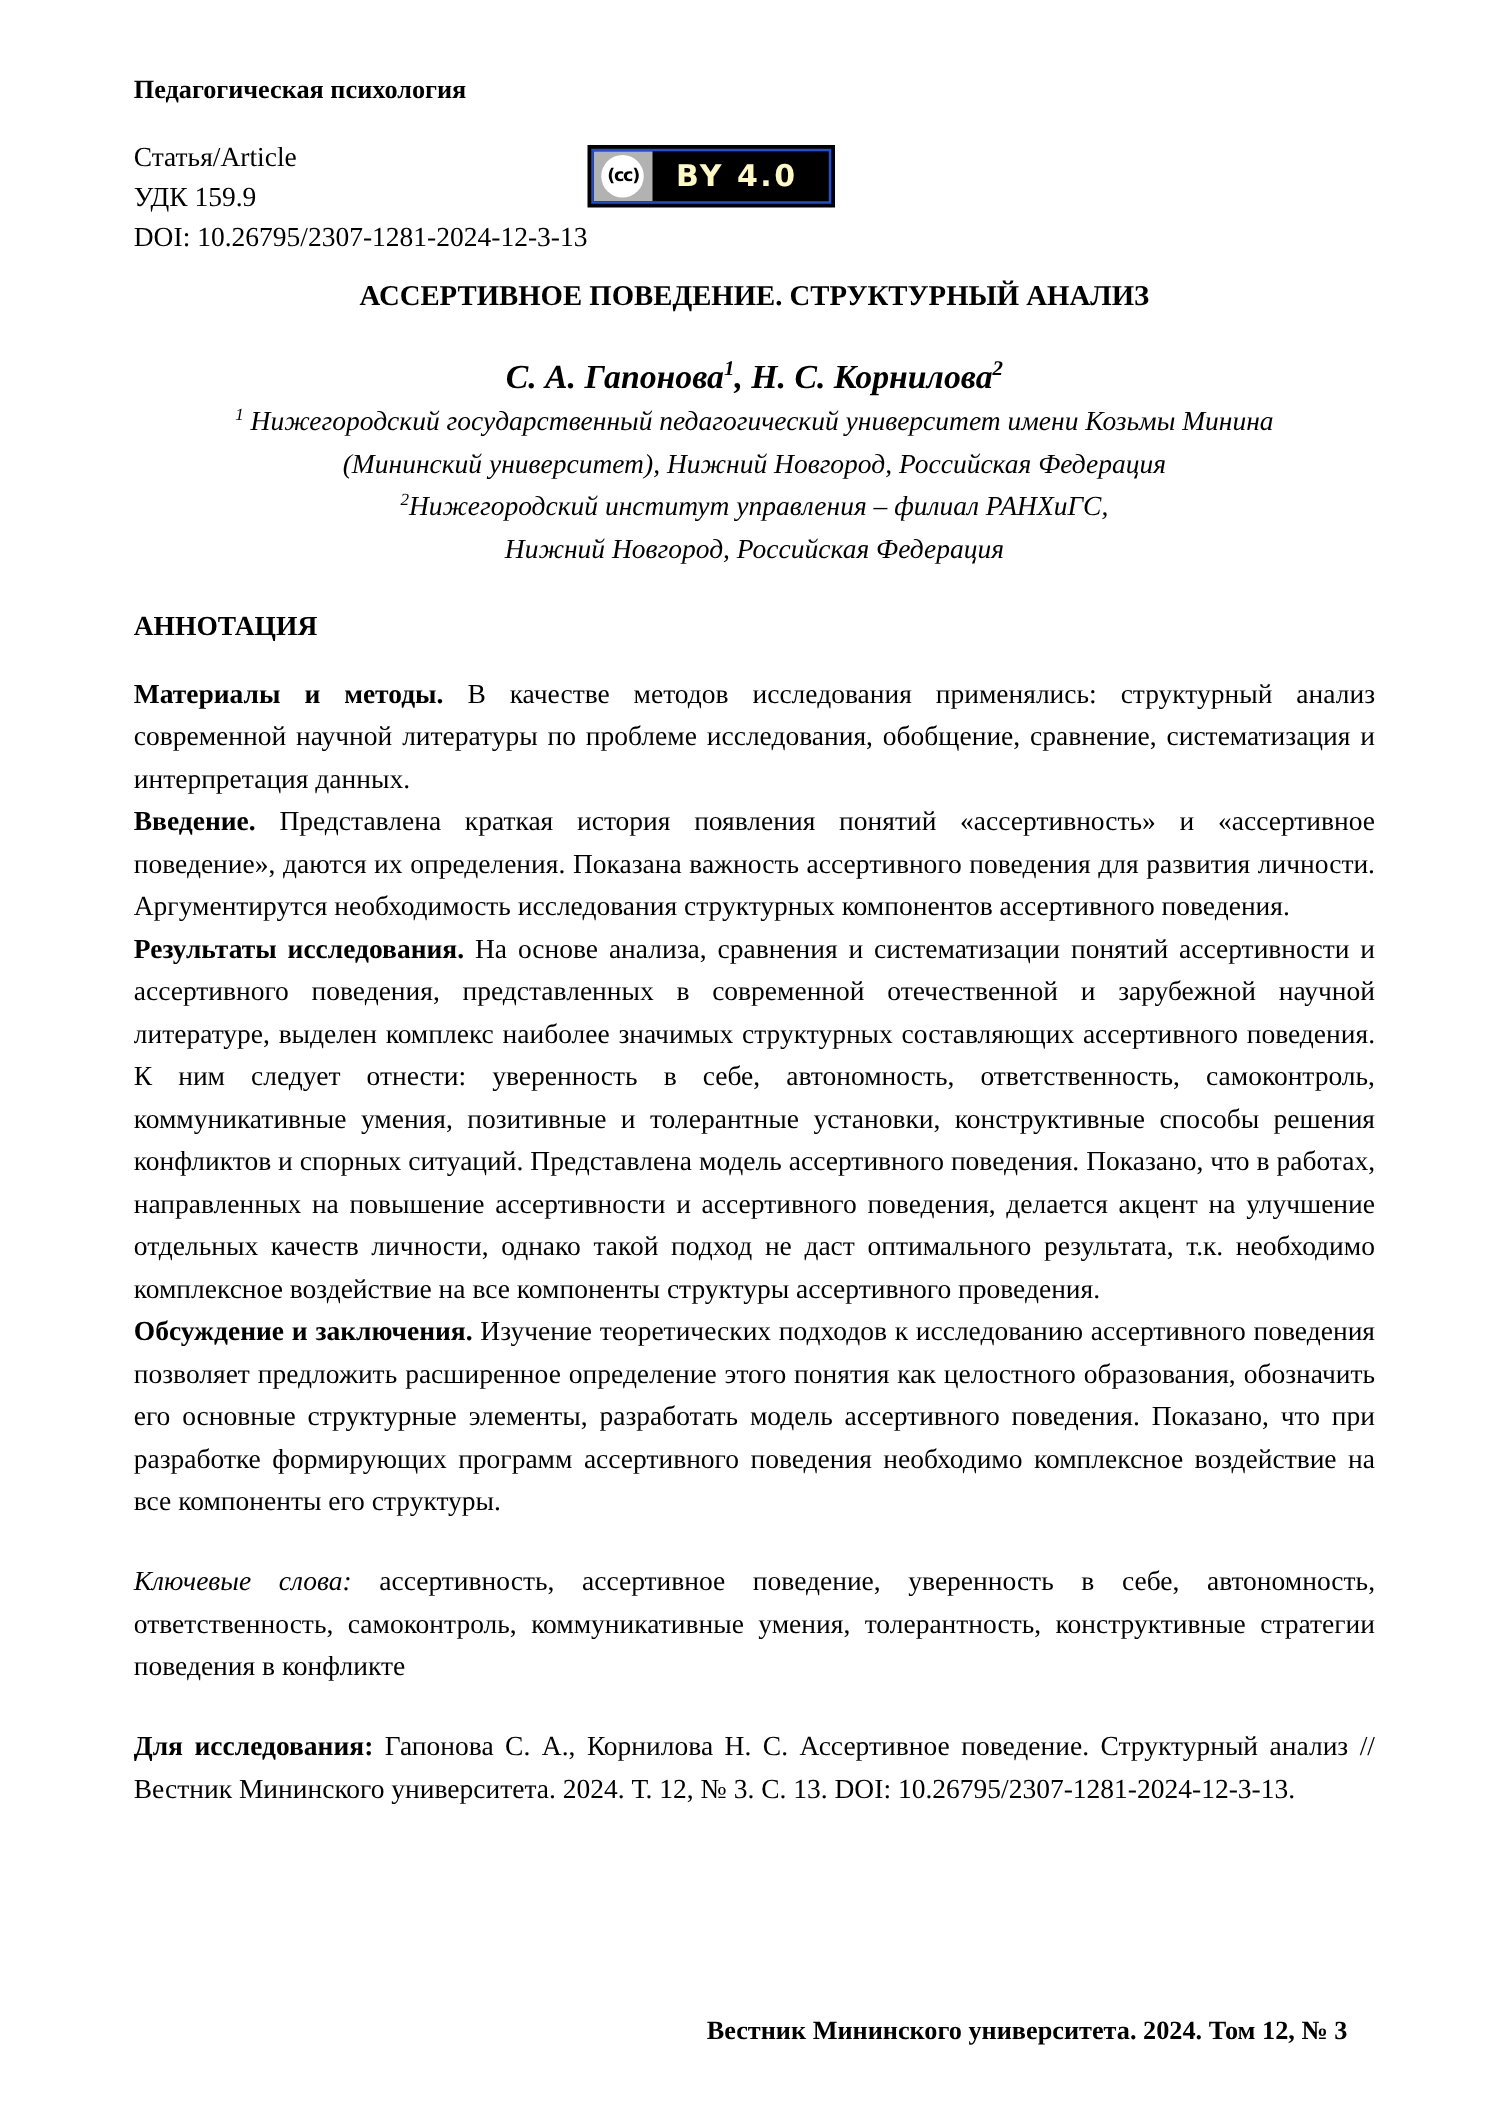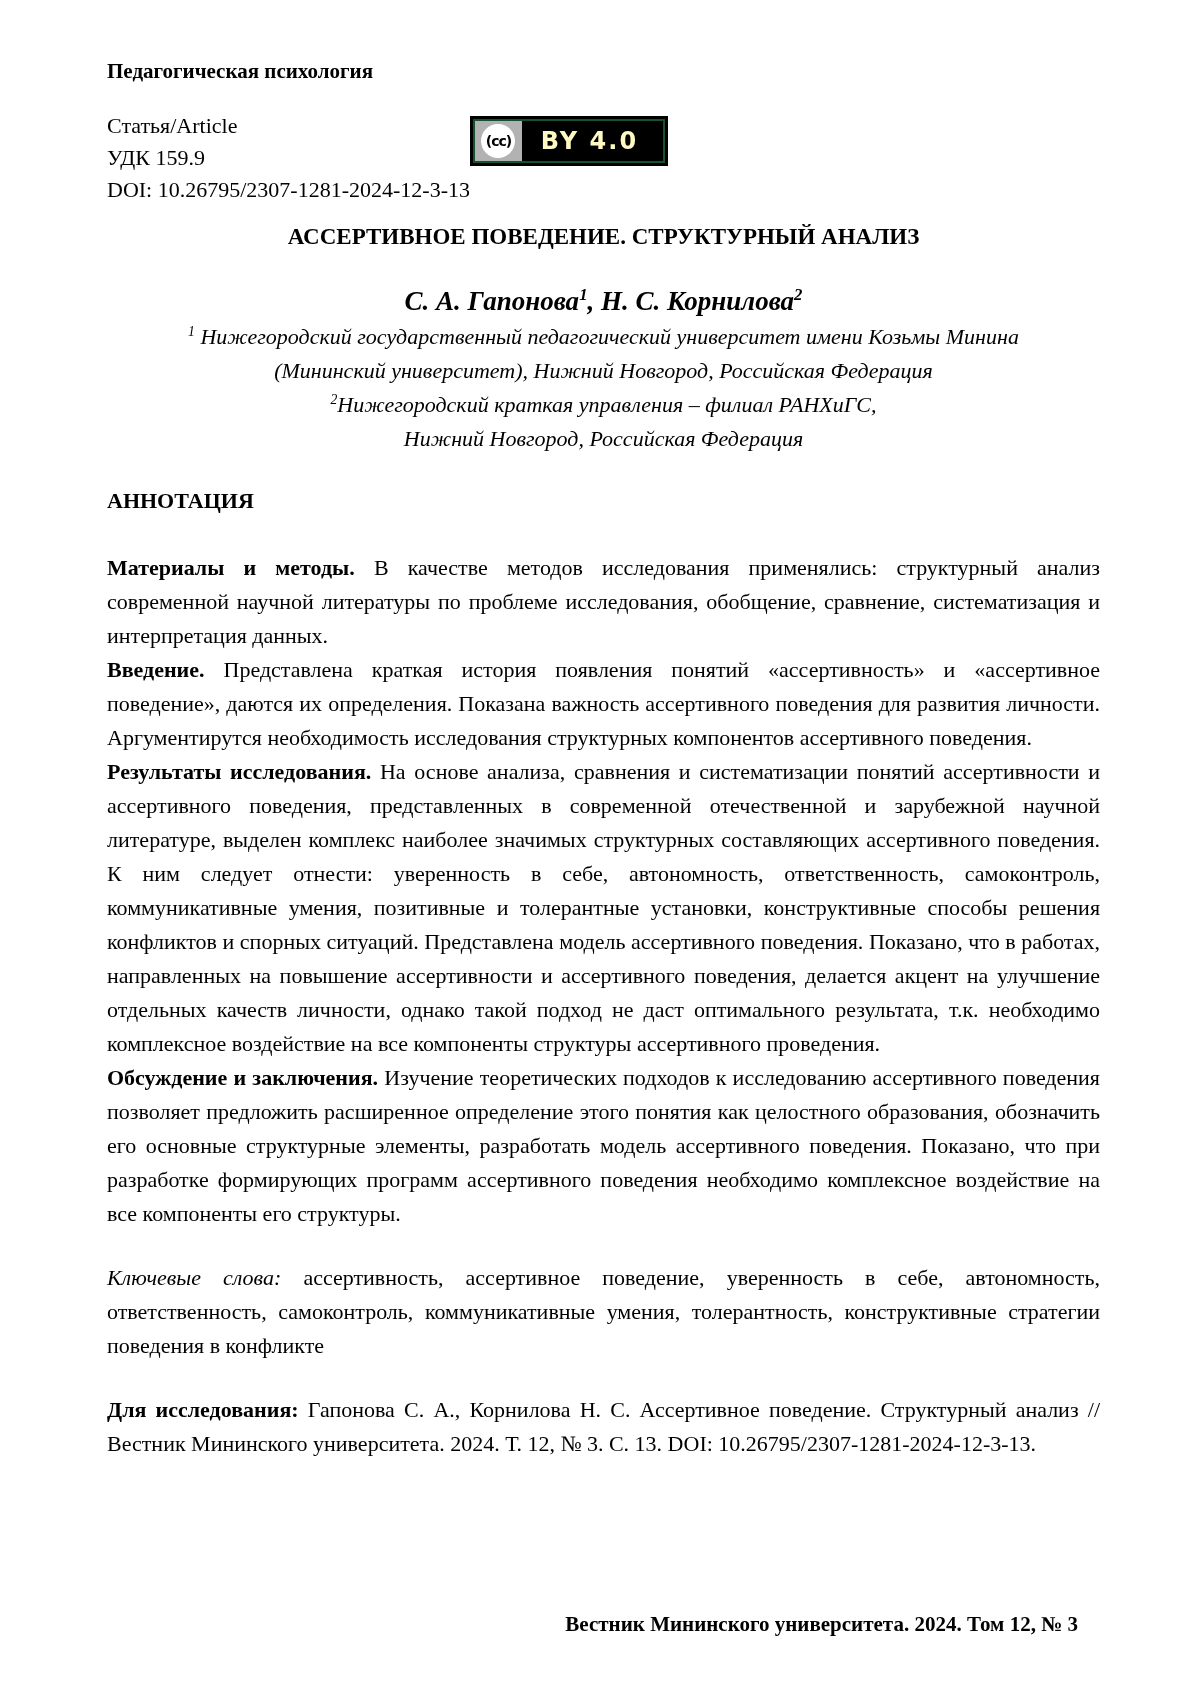--- a/index.html
+++ b/index.html
@@ -37,21 +37,21 @@
     box-sizing: border-box;
     padding: 3px;
     margin: 6px 105px 0 0;
     flex: 0 0 auto;
   }
   .cc-badge-inner {
     width: 100%;
     height: 100%;
     box-sizing: border-box;
     background: #000;
-    border: 2px solid #14532d;
+    border: 2px solid #1d4ed8;
     display: flex;
     align-items: stretch;
     overflow: hidden;
   }
   .cc-gray {
     width: 47px;
     background: #b2b2b2;
     display: flex;
     align-items: center;
     justify-content: center;
@@ -107,21 +107,21 @@
     font-family: Liberation Serif, serif;
   }
   sup {
     font-size: 0.62em;
     line-height: 0;
     vertical-align: super;
   }
   .abstract-heading {
     font-size: 22px;
     font-weight: bold;
-    margin: 30px 0 35px 0;
+    margin: 30px 0 22px 0;
     line-height: 30px;
   }
   .para {
     font-size: 22px;
     line-height: 34px;
     text-align: justify;
     margin: 0;
   }
   .para b { font-weight: bold; }
   .keywords { margin-top: 30px; }
@@ -161,21 +161,21 @@
 
   <h1 class="title">АССЕРТИВНОЕ ПОВЕДЕНИЕ. СТРУКТУРНЫЙ АНАЛИЗ</h1>
 
   <div class="authors">
     <span>С. А. Гапонова</span><sup>1</sup><span>, </span><span>Н. С. Корнилова</span><sup>2</sup>
   </div>
 
   <div class="affiliations">
     <div><sup>1</sup> <span>Нижегородский государственный педагогический университет имени Козьмы Минина</span></div>
     <div>(Мининский университет), Нижний Новгород, Российская Федерация</div>
-    <div><sup>2</sup><span>Нижегородский краткая управления – филиал РАНХиГС,</span></div>
+    <div><sup>2</sup><span>Нижегородский институт управления – филиал РАНХиГС,</span></div>
     <div>Нижний Новгород, Российская Федерация</div>
   </div>
 
   <h2 class="abstract-heading">АННОТАЦИЯ</h2>
 
   <p class="para"><b>Материалы и методы.</b> <span>В качестве методов исследования применялись: структурный анализ современной научной литературы по проблеме исследования, обобщение, сравнение, систематизация и интерпретация данных.</span></p>
 
   <p class="para"><b>Введение.</b> <span>Представлена краткая история появления понятий «ассертивность» и «ассертивное поведение», даются их определения. Показана важность ассертивного поведения для развития личности. Аргументирутся необходимость исследования структурных компонентов ассертивного поведения.</span></p>
 
   <p class="para"><b>Результаты исследования.</b> <span>На основе анализа, сравнения и систематизации понятий ассертивности и ассертивного поведения, представленных в современной отечественной и зарубежной научной литературе, выделен комплекс наиболее значимых структурных составляющих ассертивного поведения. К ним следует отнести: уверенность в себе, автономность, ответственность, самоконтроль, коммуникативные умения, позитивные и толерантные установки, конструктивные способы решения конфликтов и спорных ситуаций. Представлена модель ассертивного поведения. Показано, что в работах, направленных на повышение ассертивности и ассертивного поведения, делается акцент на улучшение отдельных качеств личности, однако такой подход не даст оптимального результата, т.к. необходимо комплексное воздействие на все компоненты структуры ассертивного проведения.</span></p>

